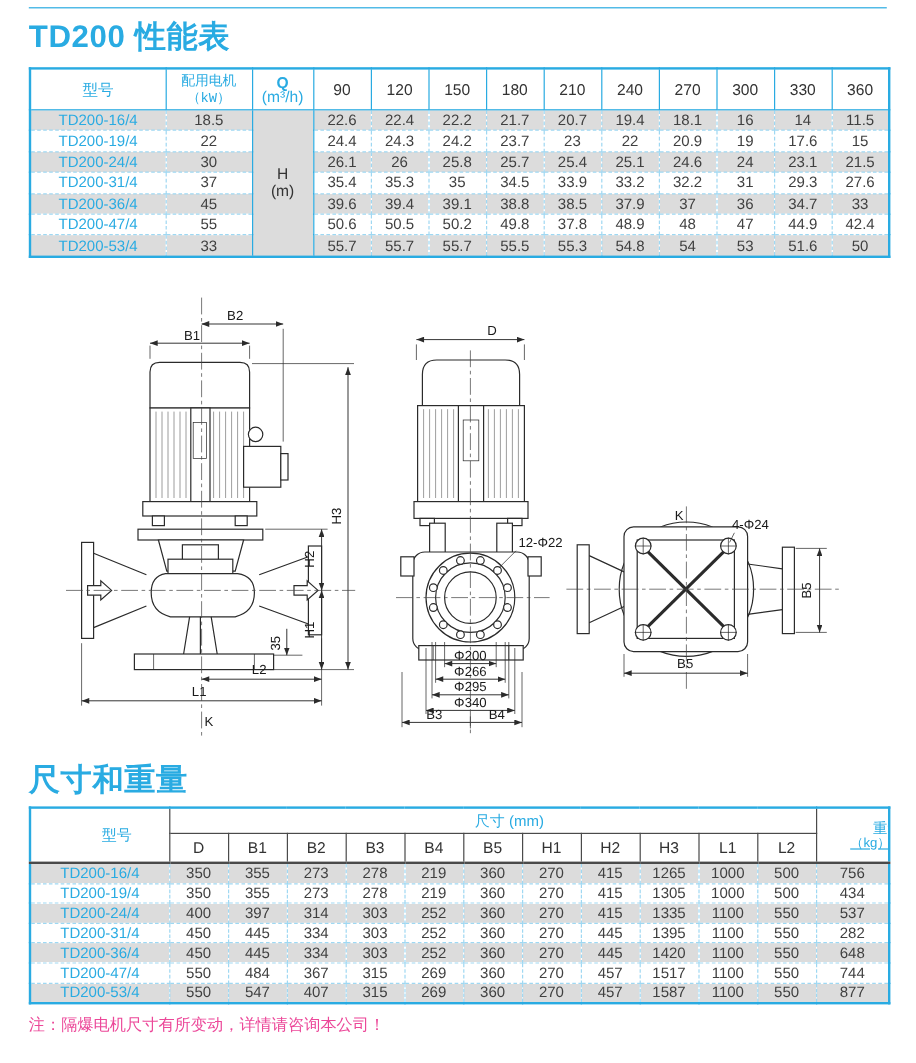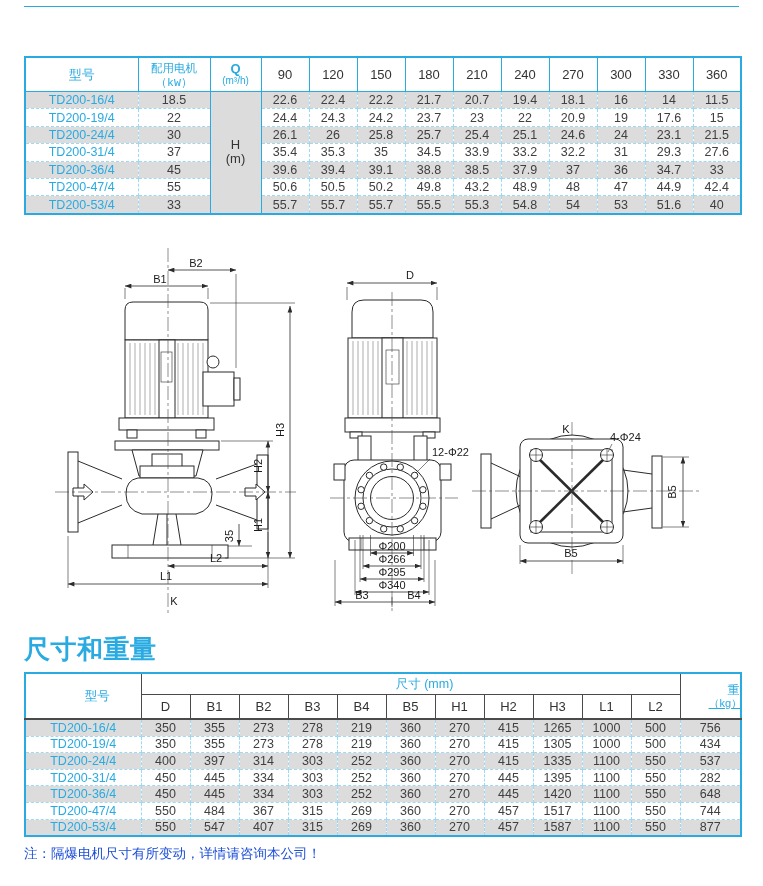--- a/index.html
+++ b/index.html
@@ -3,31 +3,31 @@
 <meta charset="utf-8">
 <style>
   html,body{margin:0;padding:0;background:#fff;}
   #page{position:relative;width:763px;height:886px;background:#fff;overflow:hidden;
         font-family:"Liberation Sans",sans-serif;}
   .top-rule{position:absolute;left:24px;top:6px;width:715px;height:1px;background:#29abe2;}
   .sec-title{position:absolute;left:24px;margin:0;font-size:26px;font-weight:bold;
              letter-spacing:0.5px;color:#29abe2;}
   #title-perf{top:13px;}
   #title-dims{top:632px;}
-  .note{position:absolute;left:24px;top:845px;font-size:13.5px;color:#1d4ed8;}
+  .note{position:absolute;left:24px;top:845px;font-size:13.5px;color:#ec4899;}
 
   table{border-collapse:collapse;table-layout:fixed;position:absolute;left:24px;background:#fff;}
   th,td{text-align:center;vertical-align:middle;padding:0;overflow:hidden;white-space:nowrap;}
 
   
   table.perf{top:56px;width:716px;border:2px solid #29abe2;}
   .perf thead th{border:1px solid #29abe2;height:33px;font-weight:normal;font-size:13px;color:#29abe2;}
   .perf thead th.num{color:#333;}
   .perf thead .qb{font-weight:bold;font-size:13px;line-height:13px;}
-  .perf thead .qs{font-size:10px;line-height:12px;}
+  .perf thead .qs{font-size:13px;line-height:12px;}
   .perf thead .sub{font-size:11.5px;line-height:13px;font-family:Liberation Mono, monospace;}
   .perf thead .l1{line-height:15px;}
   .perf tbody td{border:1px dashed #9fd8f2;height:16.4px;font-size:12.5px;color:#404040;}
   .perf tbody tr.odd td{background:#dcdcdc;}
   .perf tbody td.model{color:#29abe2;}
   .perf tbody td.hcell{background:#fff;border-left:1px solid #29abe2;border-right:1px solid #29abe2;
                        color:#333;font-size:13px;}
   .perf tbody td.hcell div{line-height:14px;}
 
   
@@ -51,20 +51,21 @@
   .ext{stroke:#2b2b2b;stroke-width:0.6;fill:none;}
   .cl{stroke:#444;stroke-width:0.6;fill:none;stroke-dasharray:14 3 3 3;}
   .xbar{stroke:#2b2b2b;stroke-width:2.6;fill:none;}
   .lbl{font-family:"Liberation Sans",sans-serif;font-size:11px;fill:#1a1a1a;}
 </style>
 </head>
 <body>
 
 <div id="page">
   <div class="top-rule"></div>
+  <h1 class="sec-title" id="title-perf">TD200 性能表</h1>
 
   <table class="perf">
     <colgroup>
       <col style="width:113px">
         <col style="width:72px">
         <col style="width:51px">
       <col style="width:48px">
         <col style="width:48px">
         <col style="width:48px">
         <col style="width:48px">
@@ -173,40 +174,40 @@
         <td>34.7</td>
         <td>33</td>
       </tr>
       <tr>
         <td class="model">TD200-47/4</td>
         <td>55</td>
         <td>50.6</td>
         <td>50.5</td>
         <td>50.2</td>
         <td>49.8</td>
-        <td>43.2</td>
+        <td>37.8</td>
         <td>48.9</td>
         <td>48</td>
         <td>47</td>
         <td>44.9</td>
         <td>42.4</td>
       </tr>
       <tr class="odd">
         <td class="model">TD200-53/4</td>
         <td>33</td>
         <td>55.7</td>
         <td>55.7</td>
         <td>55.7</td>
         <td>55.5</td>
         <td>55.3</td>
         <td>54.8</td>
         <td>54</td>
         <td>53</td>
         <td>51.6</td>
-        <td>40</td>
+        <td>50</td>
       </tr>
     </tbody>
   </table>
 
   <svg id="drawings" width="763" height="385" viewBox="0 233 763 385" xmlns="http://www.w3.org/2000/svg">
     <defs>
       <marker id="ma" orient="auto" markerWidth="10" markerHeight="8" refX="8" refY="3">
           <path d="M0 0L8 3L0 6Z" fill="#2b2b2b"></path>
         </marker>
       <marker id="mb" orient="auto" markerWidth="10" markerHeight="8" refX="0" refY="3">

